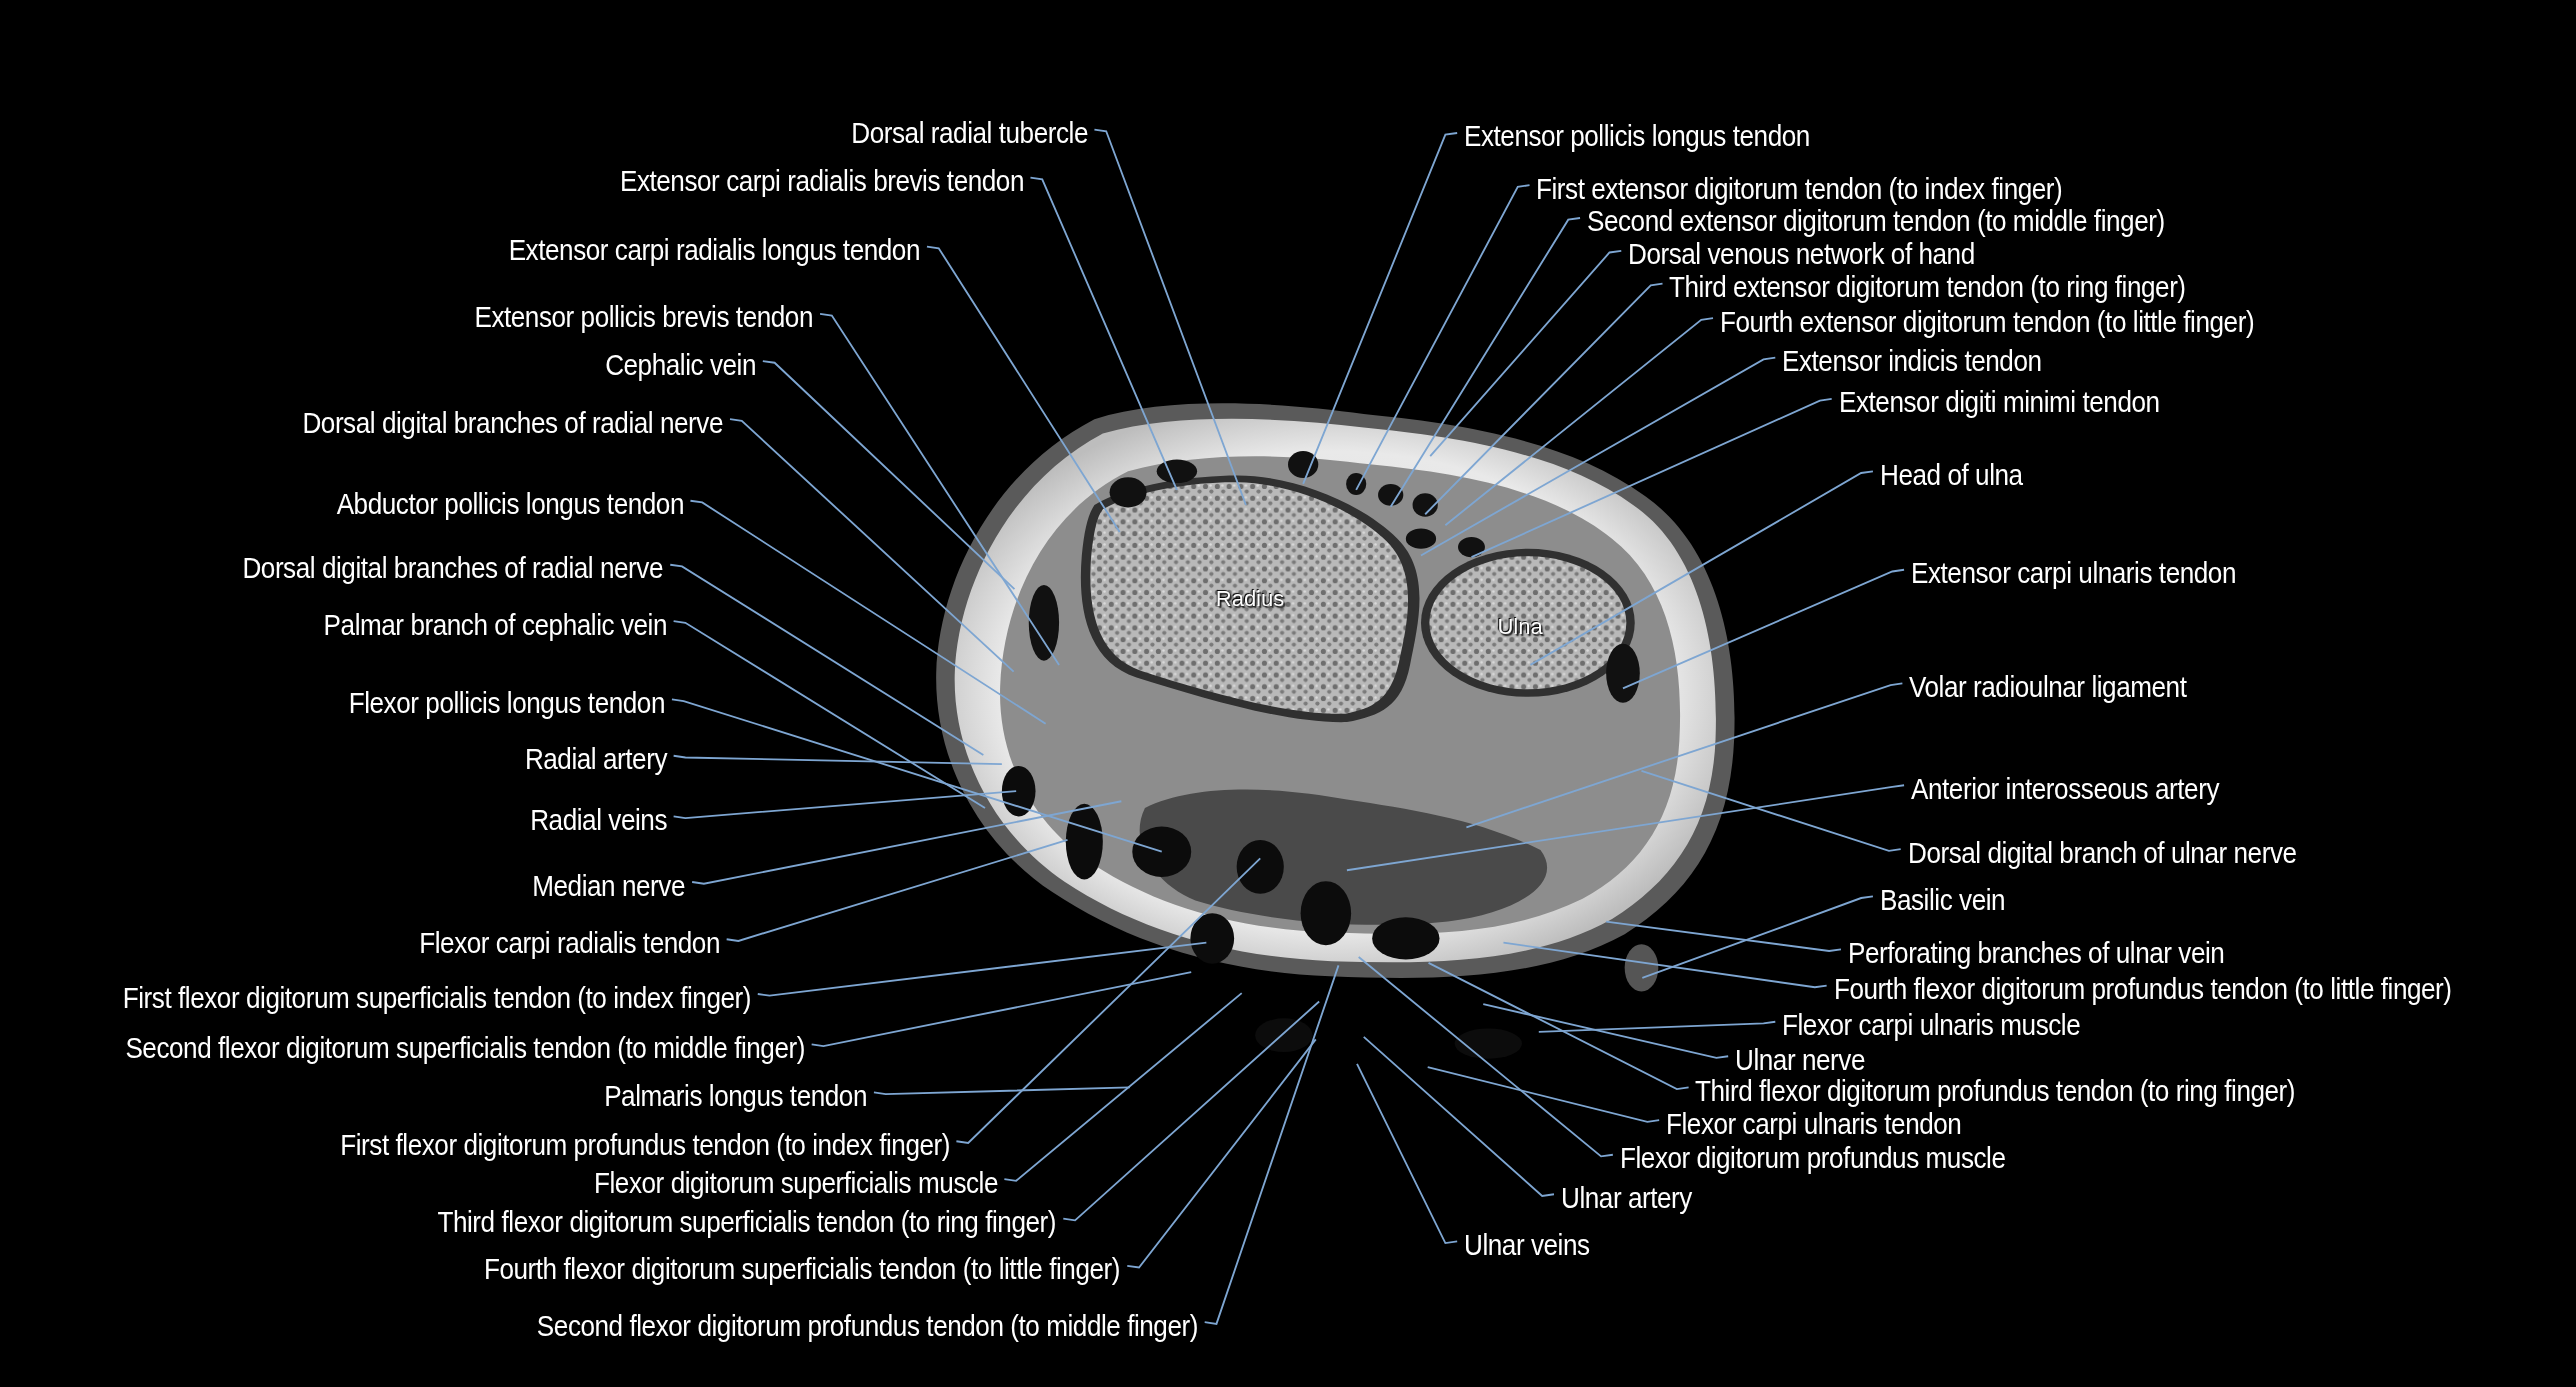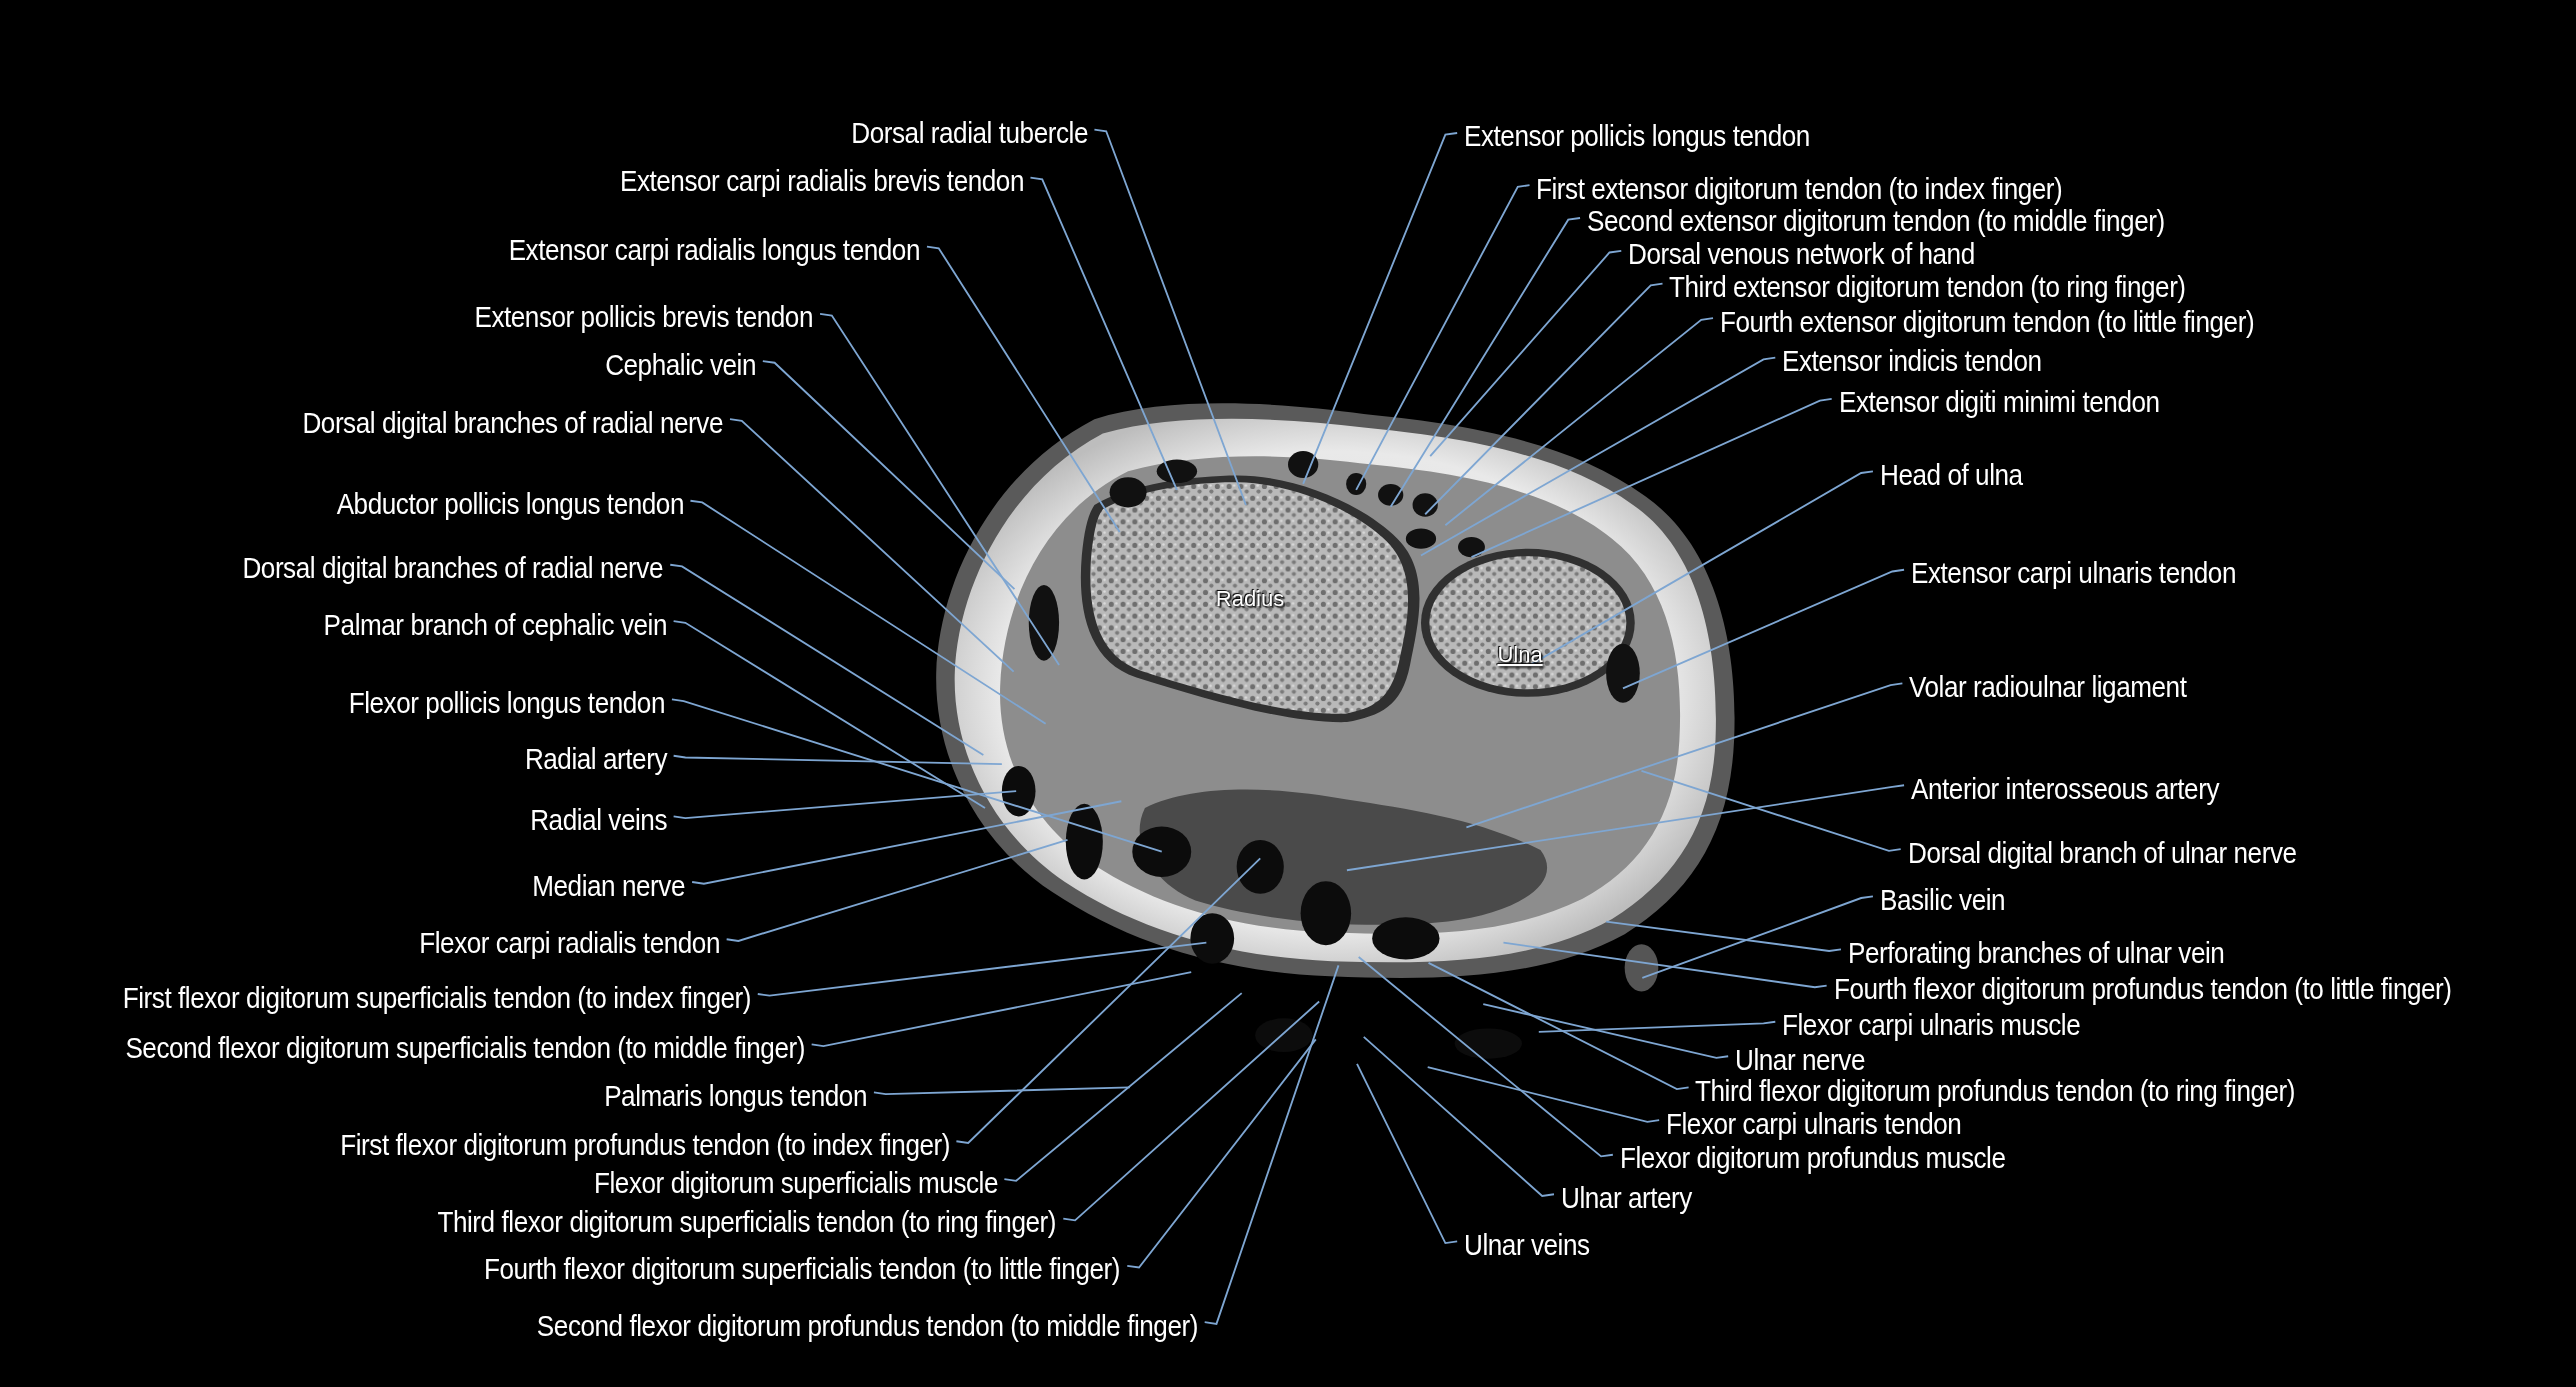--- a/index.html
+++ b/index.html
@@ -112,21 +112,21 @@
       <polyline points="2006,1292 1992,1294 1697,1144"></polyline>
       <polyline points="1971,1331 1957,1333 1696,1268"></polyline>
       <polyline points="1916,1372 1902,1374 1614,1137"></polyline>
       <polyline points="1846,1419 1832,1421 1620,1232"></polyline>
       <polyline points="1731,1475 1717,1477 1612,1264"></polyline>
     </g>
 </svg>
 
 <div id="bone-labels">
     <div class="bone-lbl" style="left: 1250px; top: 599px; text-align: right;">Radius</div>
-    <div class="bone-lbl" style="left: 1520px; top: 655px; text-decoration: underline;">Ulna</div>
+    <div class="bone-lbl" style="left: 1520px; top: 627px;">Ulna</div>
   </div>
 <div id="labels">
     <div class="lbl left" style="left: 1088px; top: 133px;">Dorsal radial tubercle</div>
     <div class="lbl left" style="left: 1024px; top: 181px;">Extensor carpi radialis brevis tendon</div>
     <div class="lbl left" style="left: 920px; top: 250px;">Extensor carpi radialis longus tendon</div>
     <div class="lbl left" style="left: 813px; top: 317px;">Extensor pollicis brevis tendon</div>
     <div class="lbl left" style="left: 756px; top: 365px;">Cephalic vein</div>
     <div class="lbl left" style="left: 723px; top: 423px;">Dorsal digital branches of radial nerve</div>
     <div class="lbl left" style="left: 684px; top: 504px;">Abductor pollicis longus tendon</div>
     <div class="lbl left" style="left: 663px; top: 568px;">Dorsal digital branches of radial nerve</div>

